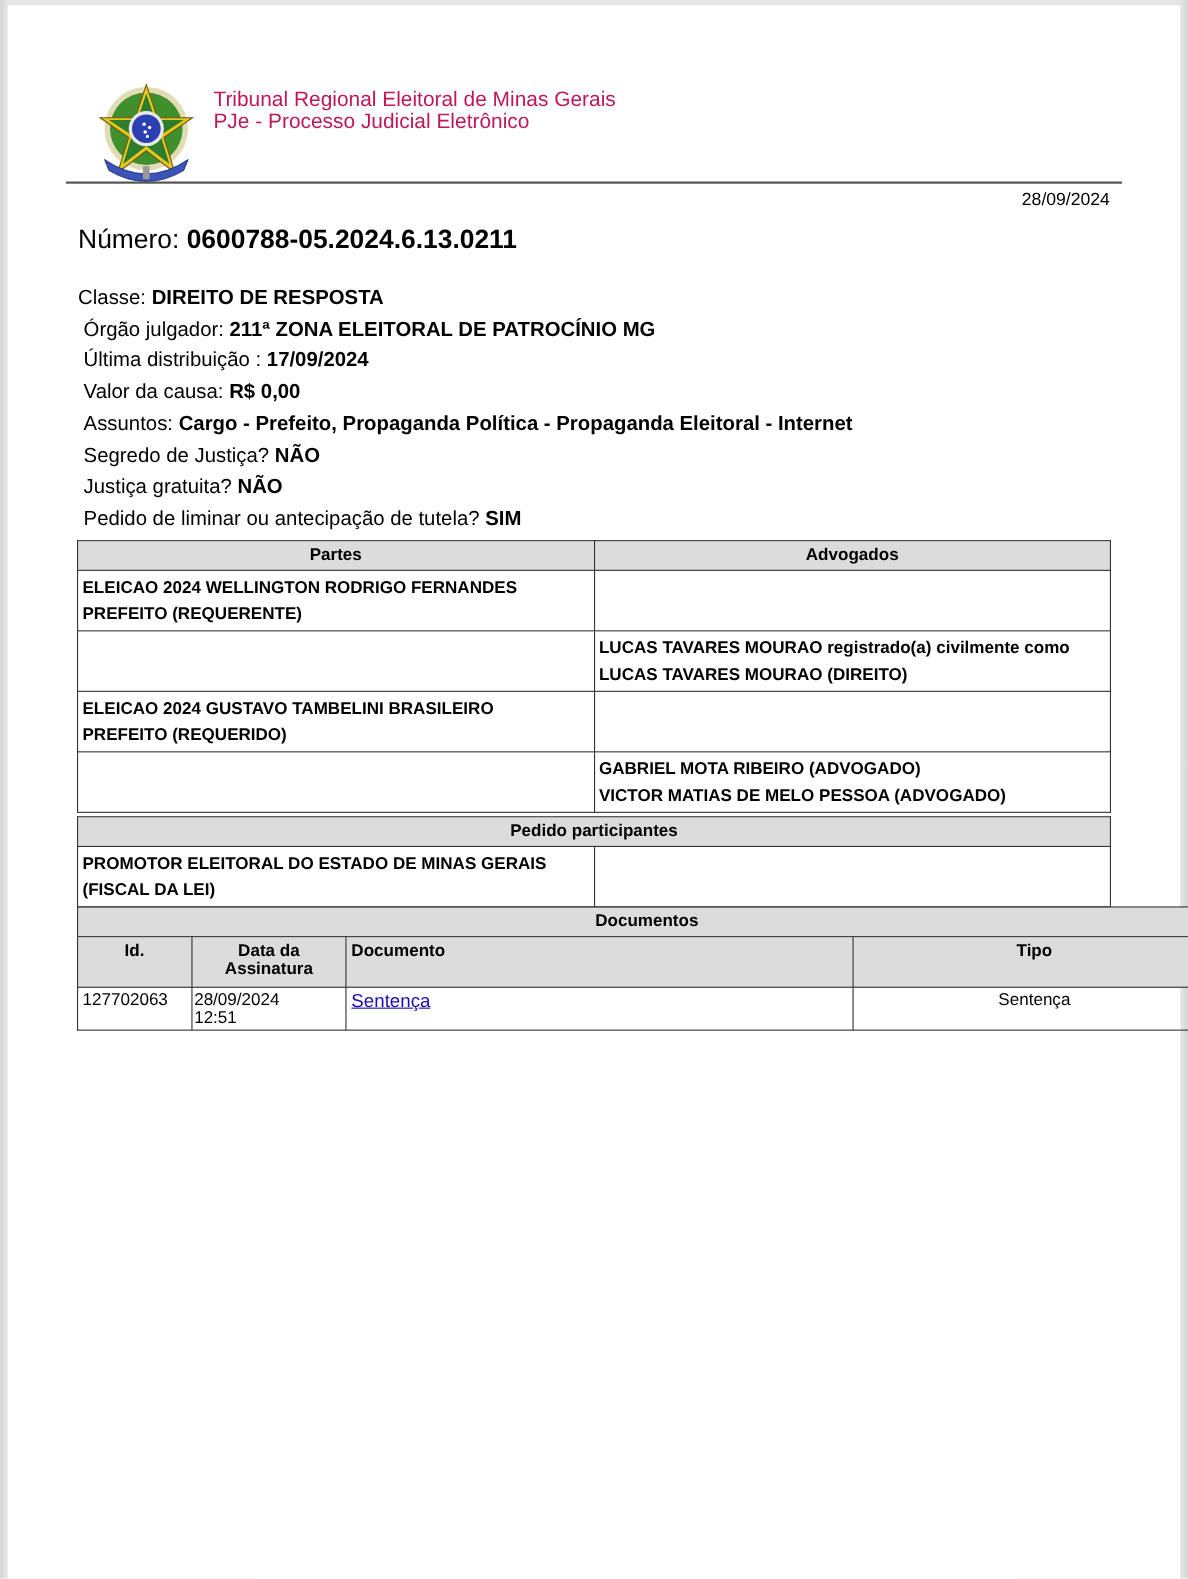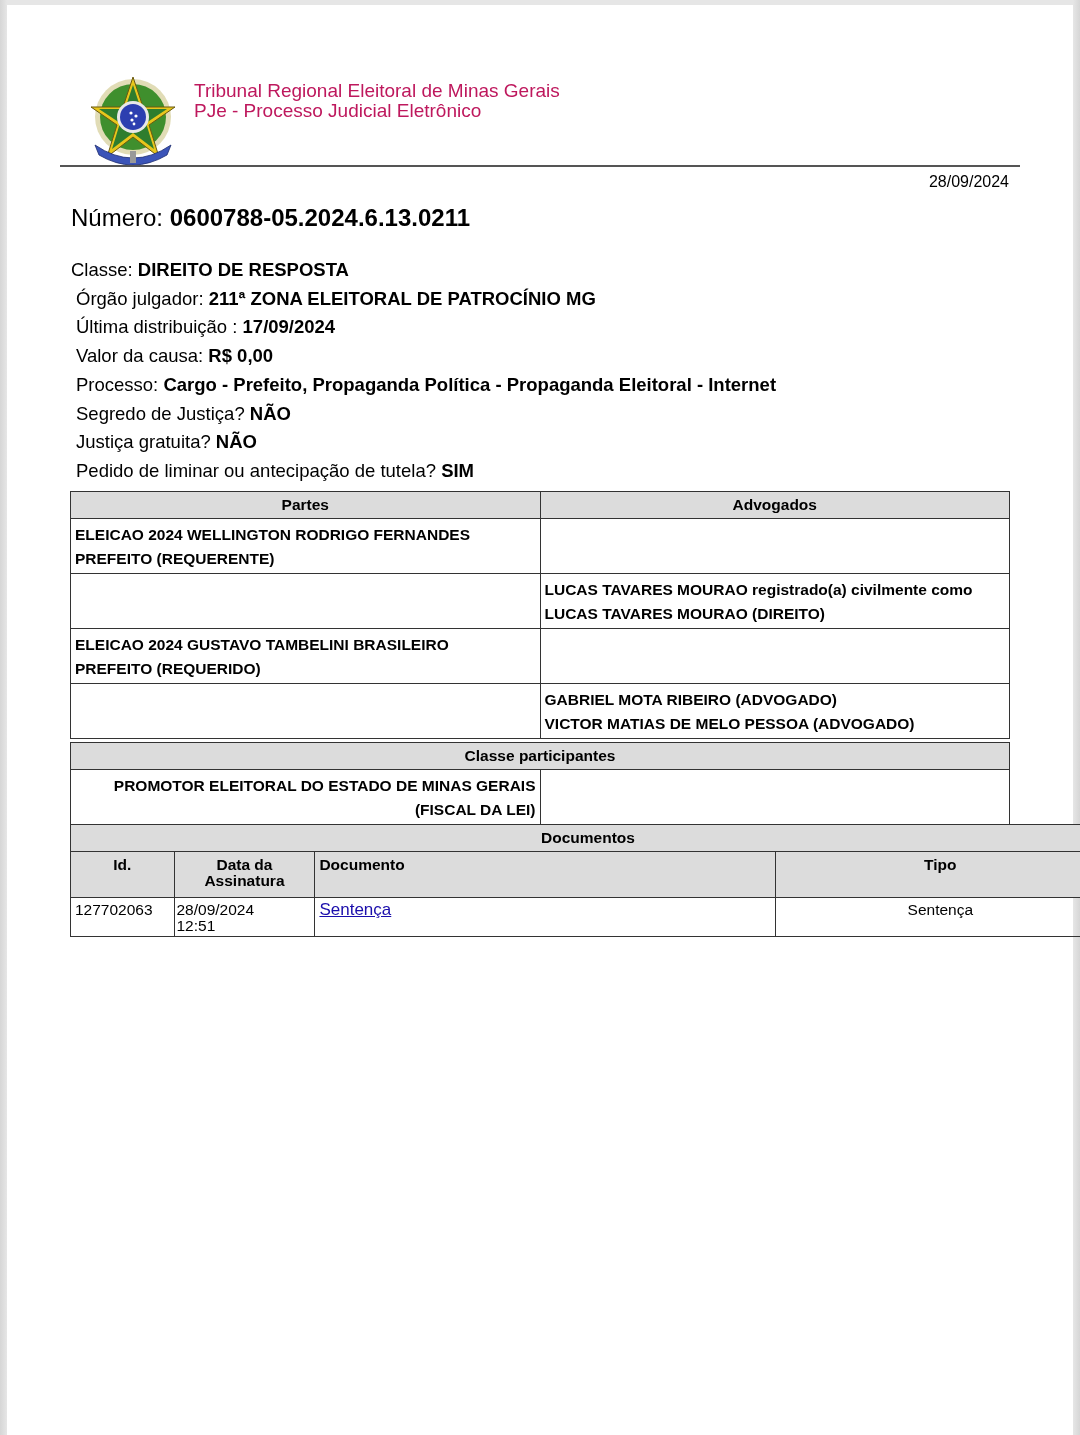--- a/index.html
+++ b/index.html
@@ -23,21 +23,21 @@
     .info { position: absolute; left: 71px; top: 256px; font-size: 18.5px; line-height: 28.7px; }
     .info div { white-space: nowrap; }
     .info .ind { padding-left: 5px; }
     table { border-collapse: collapse; font-size: 15.5px; padding-left: 37px; }
     td, th { border: 1px solid #333; }
     .t-partes { position: absolute; left: 70px; top: 491px; width: 940px; }
     .t-partes th { background: #dcdcdc; height: 26px; font-weight: bold; padding: 0; }
     .t-partes td { height: 50px; vertical-align: top; font-weight: bold; padding: 4px 4px 0 4px; line-height: 24px; width: 50%; }
     .t-outros { position: absolute; left: 70px; top: 742px; width: 940px; }
     .t-outros th { background: #dcdcdc; height: 26px; padding: 0; font-weight: bold; }
-    .t-outros td { height: 50px; vertical-align: top; font-weight: bold; padding: 4px 4px 0 4px; line-height: 24px; width: 50%; text-align: right; }
+    .t-outros td { height: 50px; vertical-align: top; font-weight: bold; padding: 4px 4px 0 4px; line-height: 24px; width: 50%; }
     .t-docs { position: absolute; left: 70px; top: 824px; width: 1036px; }
     .t-docs th { background: #dcdcdc; font-weight: bold; padding: 0; vertical-align: top; }
     .t-docs .cap th { height: 26px; vertical-align: middle; }
     .t-docs .hdr th { height: 40px; padding-top: 5px; line-height: 16px; }
     .t-docs .hdr th.left { text-align: left; padding-left: 4px; }
     .t-docs td { vertical-align: top; padding: 4px 4px 2px 4px; font-size: 15.5px; line-height: 16px; height: 32px; }
     .t-docs a { color: #1a0dab; text-decoration: underline; font-size: 17px; }
     .center { text-align: center; }
   </style>
 </head>
@@ -73,21 +73,21 @@
 <div class="numero">
   <span>Número:</span>
   <b>0600788-05.2024.6.13.0211</b>
 </div>
 
 <div class="info">
   <div><span>Classe:</span> <b>DIREITO DE RESPOSTA</b></div>
   <div class="ind"><span>Órgão julgador:</span> <b>211ª ZONA ELEITORAL DE PATROCÍNIO MG</b></div>
   <div class="ind"><span>Última distribuição :</span> <b>17/09/2024</b></div>
   <div class="ind"><span>Valor da causa:</span> <b>R$ 0,00</b></div>
-  <div class="ind"><span>Processo:</span> <b>Cargo - Prefeito, Propaganda Política - Propaganda Eleitoral - Internet</b></div>
+  <div class="ind"><span>Assuntos:</span> <b>Cargo - Prefeito, Propaganda Política - Propaganda Eleitoral - Internet</b></div>
   <div class="ind"><span>Segredo de Justiça?</span> <b>NÃO</b></div>
   <div class="ind"><span>Justiça gratuita?</span> <b>NÃO</b></div>
   <div class="ind"><span>Pedido de liminar ou antecipação de tutela?</span> <b>SIM</b></div>
 </div>
 
 <table class="t-partes">
   <tbody>
       <tr>
     <th>Partes</th>
     <th>Advogados</th>
@@ -131,21 +131,21 @@
           <div>GABRIEL MOTA RIBEIRO (ADVOGADO)</div>
           <div>VICTOR MATIAS DE MELO PESSOA (ADVOGADO)</div>
         </td>
   </tr>
 </tbody>
   </table>
 
 <table class="t-outros">
   <tbody>
       <tr>
-    <th colspan="2">Classe participantes</th>
+    <th colspan="2">Pedido participantes</th>
   </tr>
   <tr>
     <td>
           <div>PROMOTOR ELEITORAL DO ESTADO DE MINAS GERAIS</div>
           <div>(FISCAL DA LEI)</div>
         </td>
     <td></td>
   </tr>
 </tbody>
   </table>

